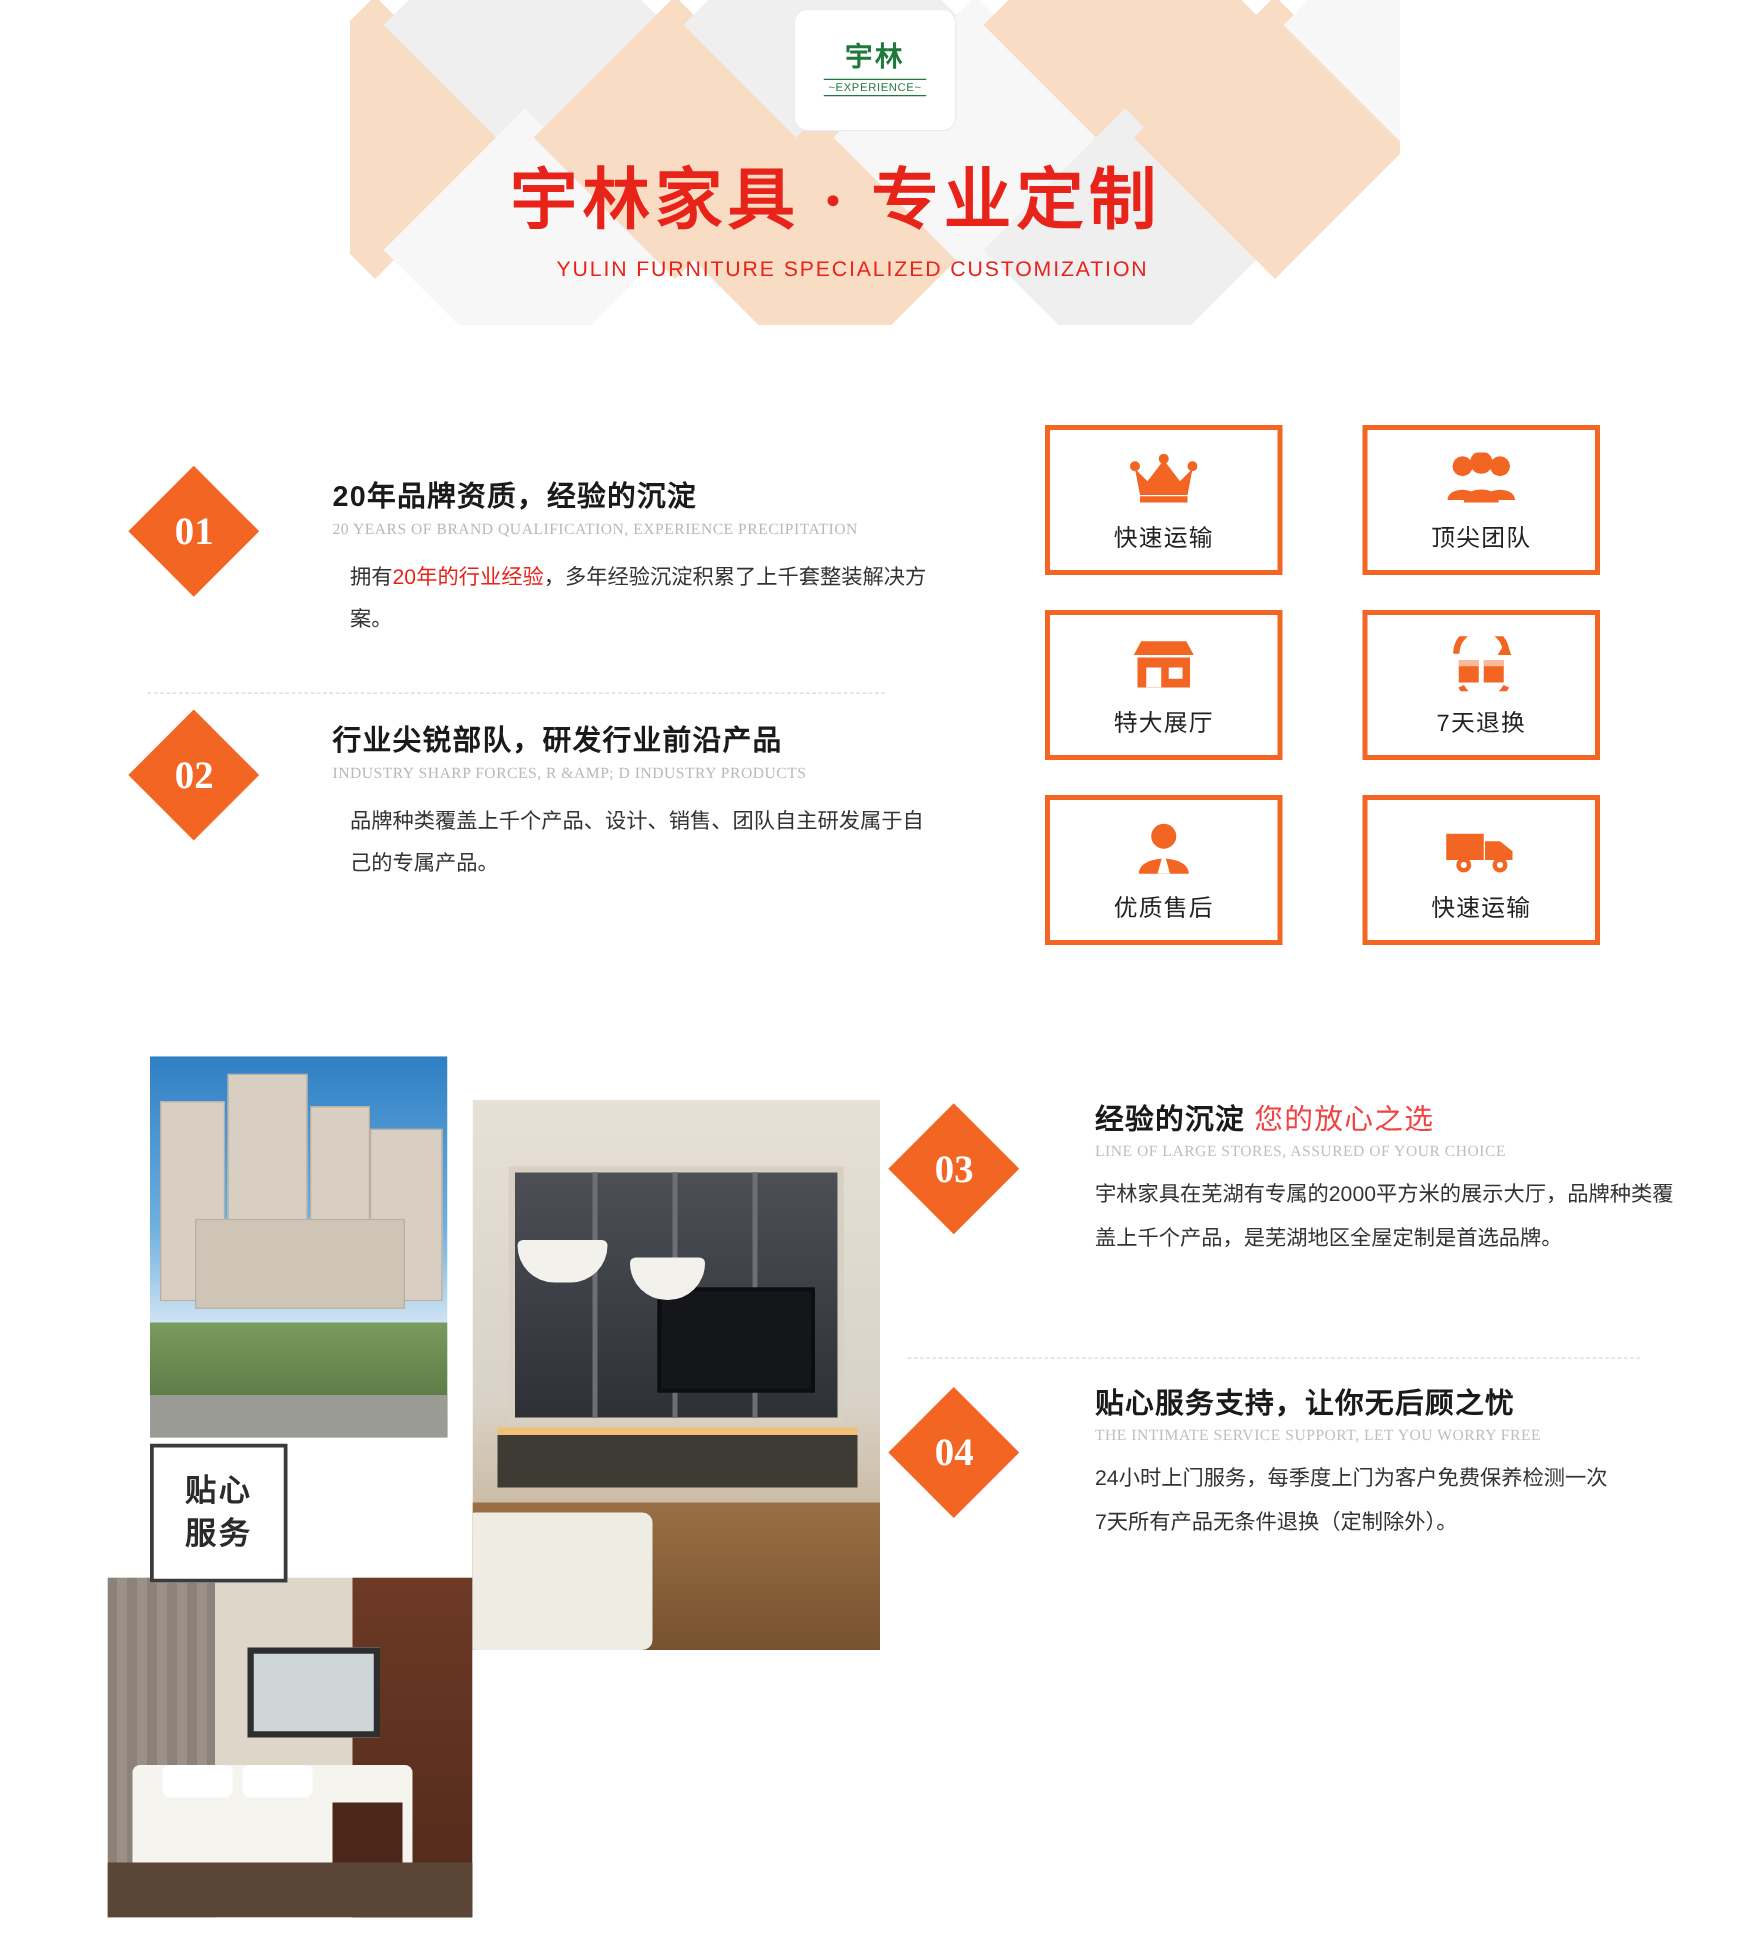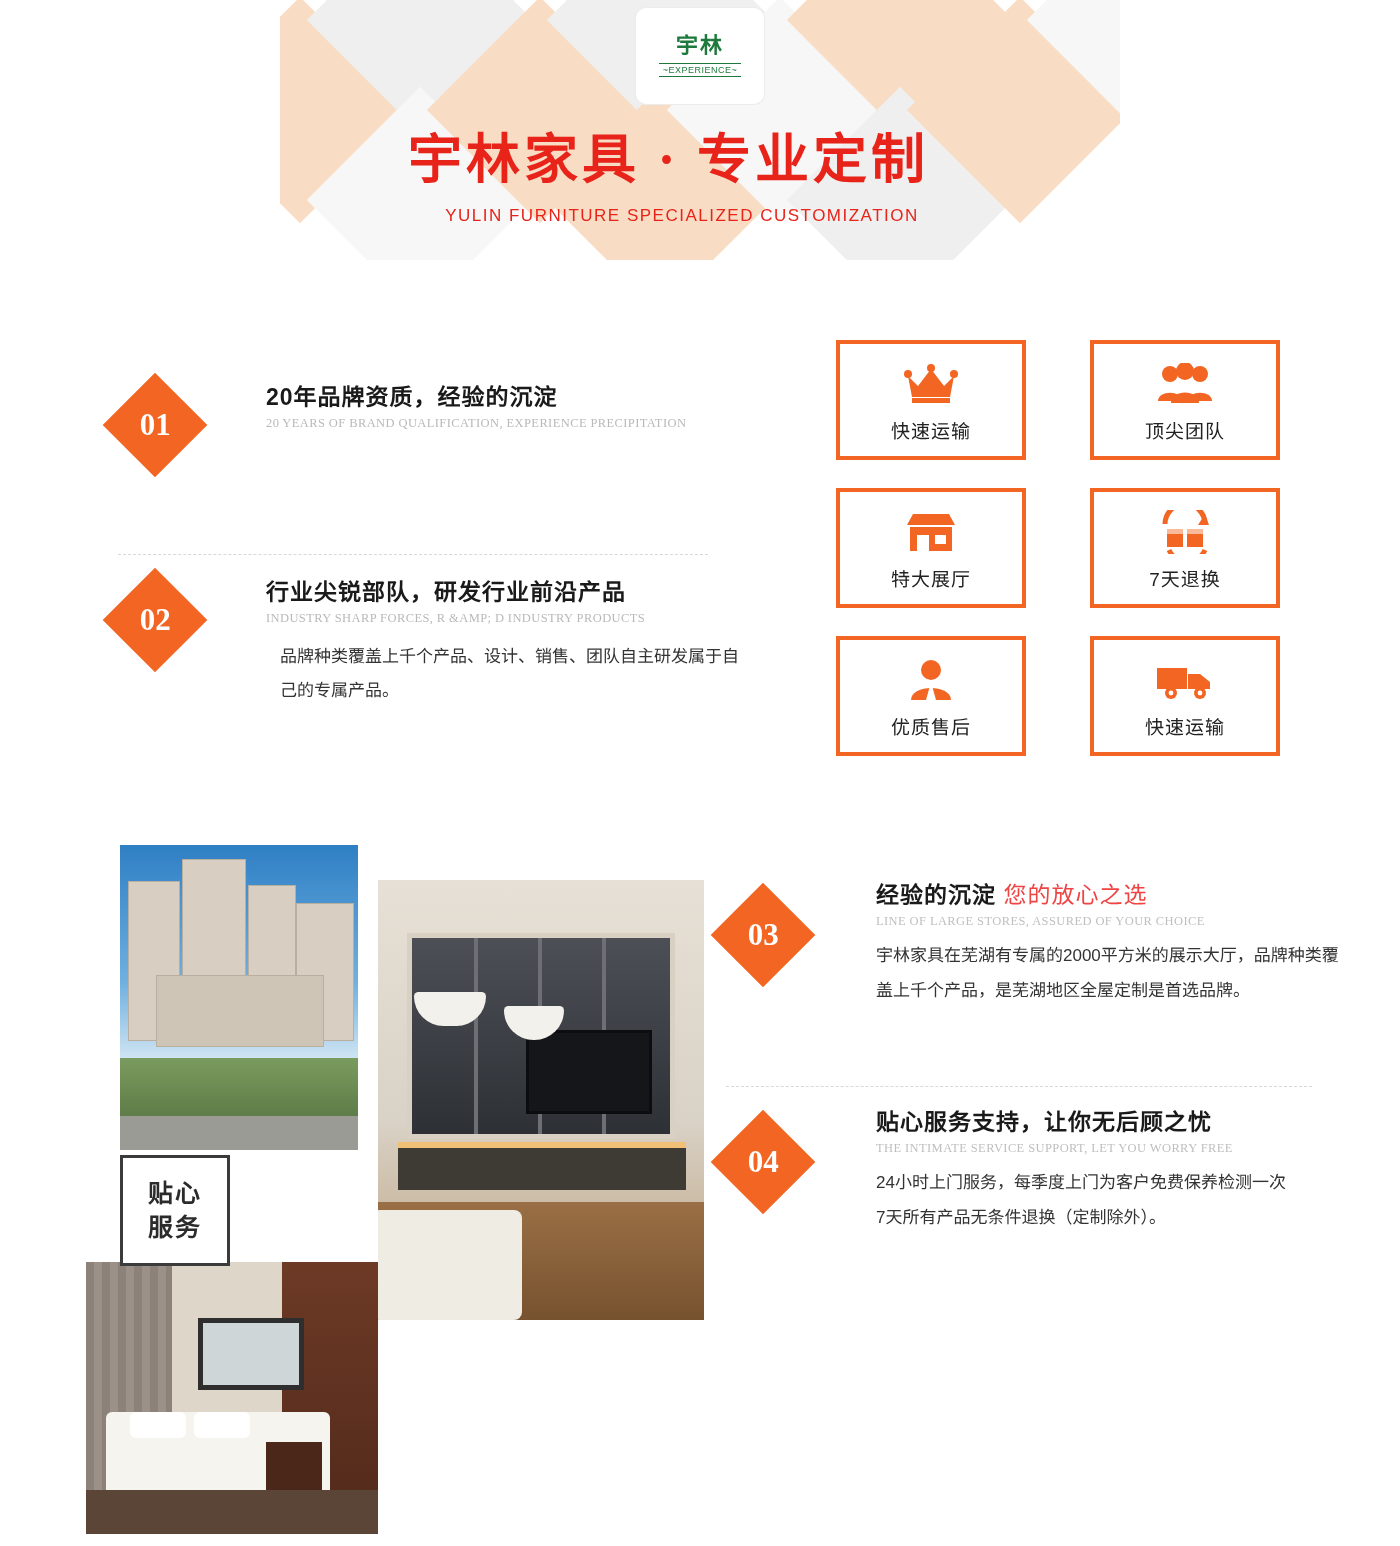--- a/index.html
+++ b/index.html
@@ -359,20 +359,21 @@
 
 <div class="feature-col">
 
   <div class="feature-item">
     <div class="badge">
       <span>01</span>
     </div>
     <div class="feature-body">
       <div class="feat-h">20年品牌资质，经验的沉淀</div>
       <div class="feat-en">20 YEARS OF BRAND QUALIFICATION, EXPERIENCE PRECIPITATION</div>
+      <div class="feat-p"><span>拥有</span><span class="hl">20年的行业经验</span><span>，多年经验沉淀积累了上千套整装解决方案。</span></div>
     </div>
   </div>
 
   <div class="divider"></div>
 
   <div class="feature-item">
     <div class="badge">
       <span>02</span>
     </div>
     <div class="feature-body">

